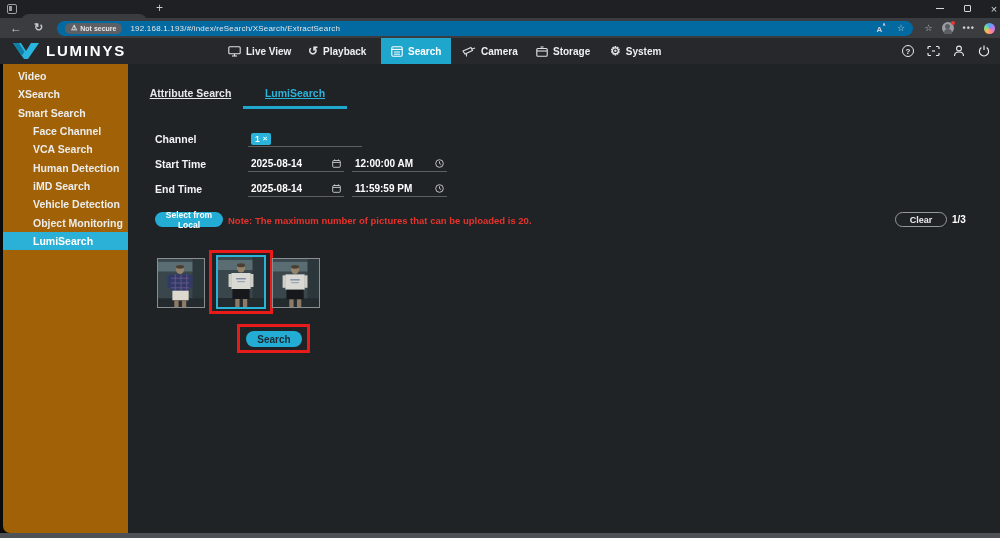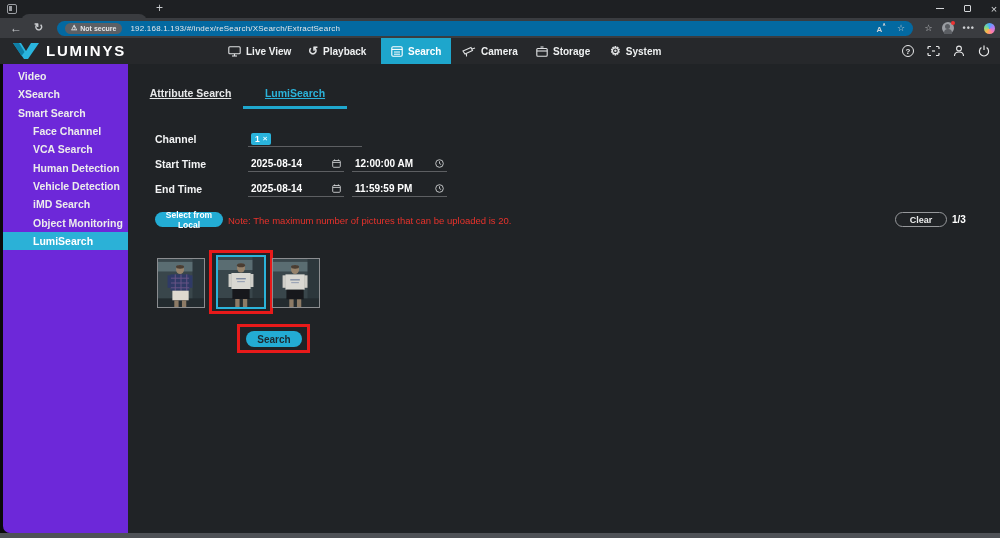--- a/index.html
+++ b/index.html
@@ -52,21 +52,21 @@
   #brand { position:absolute; left:46px; top:4px; font-size:15px; font-weight:800; color:#fff; letter-spacing:1.8px; }
   .nav-item { position:absolute; top:0; height:26px; display:flex; align-items:center; gap:5px;
     color:#eef0f1; font-size:10px; font-weight:700; }
   .nav-item svg, .nav-item .g { color:#dfe1e3; }
   .nav-item.active { background:#1ea6cc; padding:0 10px; color:#fff; }
   .g { font-size:12px; line-height:1; }
   #hdr-icons { position:absolute; right:10px; top:0; height:26px; display:flex; align-items:center; gap:13px; color:#e8e9ea;}
   .helpc { width:12px; height:12px; border-radius:50%; border:1.2px solid #e8e9ea; display:flex; align-items:center; justify-content:center;
     font-size:8px; font-weight:700; color:#e8e9ea;}
   
-  #sidebar { position:absolute; left:3px; top:64px; width:148px; height:469px; background:#6d28d9;
+  #sidebar { position:absolute; left:3px; top:64px; width:148px; height:469px; background:#a16207;
     border-right:1px solid #3c3e41; border-radius:0 0 0 7px; padding-top:3px; }
   .s-item { position:relative; height:18.3px; display:flex; align-items:center; color:#ececec;
     font-size:10.5px; font-weight:700; }
   .s-item.l1 { padding-left:15px; } .s-item.l2 { padding-left:30px; }
   .s-item .chev { position:absolute; right:10px; font-size:7px; color:#cfd1d3;}
   .s-item.active { background:#2bb1d7; color:#fff; }
   #content { position:absolute; left:128px; top:64px; right:0; height:469px; background:#202326; }
   #bottomstrip { position:absolute; left:0; top:533px; right:0; height:5px; background:#4e5156; }
   
   .ctab { position:absolute; top:20px; height:18px; display:flex; align-items:center; justify-content:center;
@@ -78,21 +78,21 @@
   .flabel { position:absolute; left:27px; font-size:10.5px; font-weight:700; color:#f2f3f4; }
   .ffield { position:absolute; height:16px; border-bottom:1px solid #5d5f62; display:flex; align-items:center;
     color:#fff; font-size:10px; font-weight:700; padding:0 3px; }
   .ficon { margin-left:auto; color:#cfd1d3; }
   .chtag { display:inline-flex; align-items:center; gap:3px; background:#2ab4dc; color:#fff;
     border-radius:2px; height:12px; padding:0 4px; font-size:8.5px; font-weight:700; }
   .chtag .x { font-size:8px; color:#eafcff; }
   
   #btn-select { position:absolute; left:27px; top:148px; width:68px; height:15px; border-radius:8px;
     background:#23acd4; color:#fff; font-size:8.5px; font-weight:700; display:flex; align-items:center; justify-content:center; border:none;}
-  #note { position:absolute; left:100px; top:151px; font-size:9.5px; font-weight:400; color:#e8322b; }
+  #note { position:absolute; left:100px; top:151px; font-size:9.5px; font-weight:700; color:#e8322b; }
   #btn-clear { position:absolute; left:767px; top:148px; width:52px; height:15px; border-radius:8px;
     background:transparent; border:1px solid #97999c; color:#eceded; font-size:9px; font-weight:700;
     display:flex; align-items:center; justify-content:center;}
   #count { position:absolute; left:824px; top:150px; font-size:10px; font-weight:700; color:#fff; }
   
   .thumb { position:absolute; top:194px; width:48px; height:50px; border:1px solid #8b8d90; overflow:hidden;}
   #thumb1 { left:29px; } #thumb3 { left:144px; }
   #thumb2wrap { position:absolute; left:88px; top:191px; width:50px; height:54px; border:2px solid #2bb3da; overflow:hidden;}
   .thumb svg, #thumb2wrap svg { display:block; width:100%; height:100%; }
   .annot { position:absolute; border:3px solid #e81a1a; background:transparent; pointer-events:none;}
@@ -233,24 +233,24 @@
     <div class="s-item l2">
         <span>Face Channel</span>
       </div>
     <div class="s-item l2">
         <span>VCA Search</span>
       </div>
     <div class="s-item l2">
         <span>Human Detection</span>
       </div>
     <div class="s-item l2">
+        <span>iMD Search</span>
+      </div>
+    <div class="s-item l2">
         <span>Vehicle Detection</span>
-      </div>
-    <div class="s-item l2">
-        <span>iMD Search</span>
       </div>
     <div class="s-item l2">
         <span>Object Monitoring</span>
       </div>
     <div class="s-item l2 active">
         <span>LumiSearch</span>
       </div>
   </div>
 
   <div id="content">

